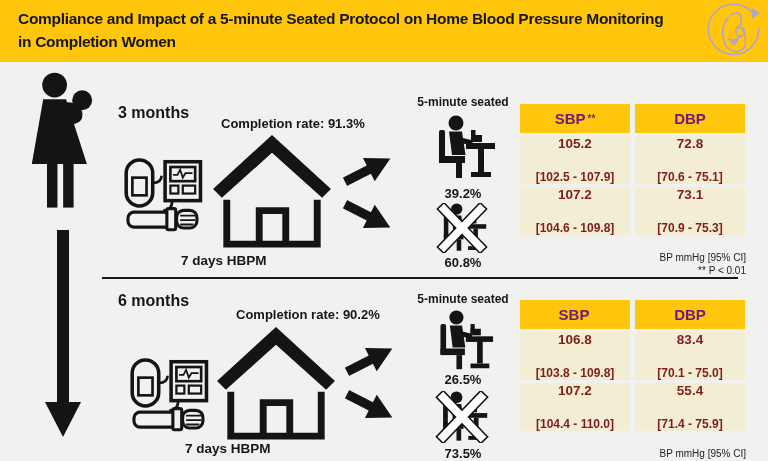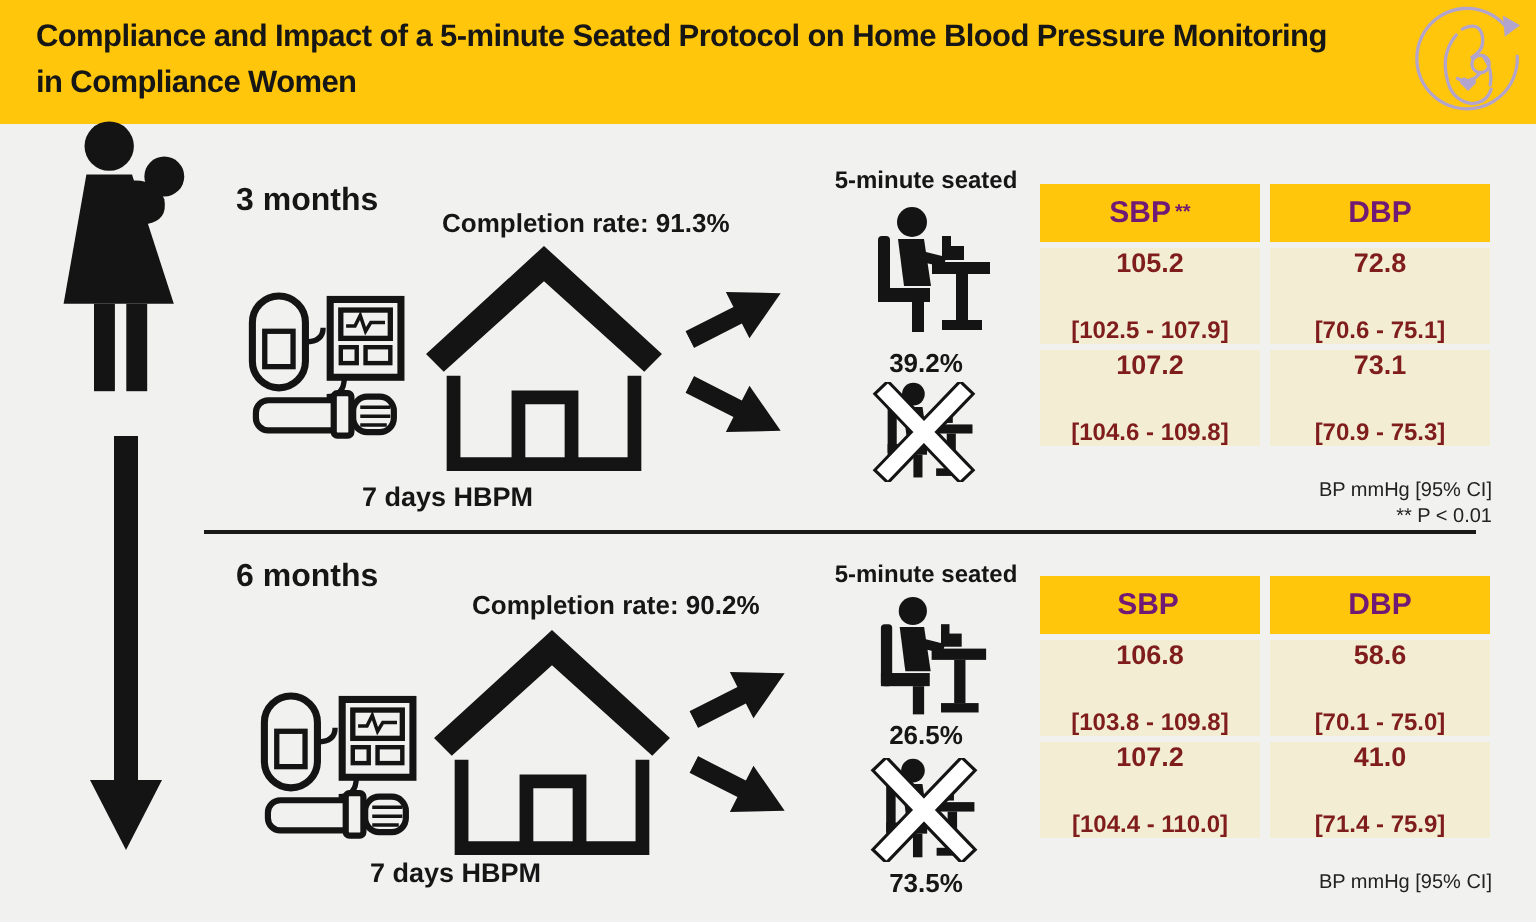--- a/index.html
+++ b/index.html
@@ -13,21 +13,21 @@
     position:absolute;left:0;top:0;width:768px;height:62px;
     background:var(--accent_yellow,#FFC60B);
   }
   .title{
     position:absolute;left:18px;top:7px;width:680px;
     font-size:15.5px;font-weight:700;letter-spacing:-0.3px;
     color:var(--ink,#161616);line-height:1.5;
   }
   .logo{position:absolute;right:5px;top:2px;width:58px;height:58px;}
   
-  .body{position:absolute;left:0;top:50px;width:768px;height:399px;}
+  .body{position:absolute;left:0;top:62px;width:768px;height:399px;}
   .abs{position:absolute;}
   .lbl{color:var(--ink,#161616);font-weight:700;white-space:nowrap;}
   .timepoint{font-size:16px;}
   .completion{font-size:13px;margin-left:14px;}
   .hbpm{font-size:13.5px;}
   .seated-title{font-size:12px;text-align:center;width:106px;}
   .pct{font-size:13px;text-align:center;width:106px;}
   .divider{background:#1a1a1a;height:2px;}
   
   .bp-table{
@@ -95,21 +95,21 @@
       <path d="M8 8 L56 58 M56 8 L8 58" stroke="#ffffff" stroke-width="10" stroke-linecap="square"></path>
     </g>
   </defs>
 </svg>
 
 <div class="canvas">
 
   <div class="header">
     <div class="title">
       <div>Compliance and Impact of a 5-minute Seated Protocol on Home Blood Pressure Monitoring</div>
-      <div>in Compliance Women</div>
+      <div>in Completion Women</div>
     </div>
     <svg class="logo" viewBox="0 0 60 60">
       <g fill="none" stroke="#B2A4CC" stroke-width="1.7" stroke-linecap="round">
         <path d="M49 11 A26 26 0 1 0 55.5 27"></path>
         <path d="M27 13 Q36 8.5 37.5 17 Q38.5 24 32 27.5"></path>
         <path d="M24 16 Q15.5 26 19.5 40 Q22 50 32 51.5 Q40 51 42 44"></path>
         <circle cx="36.5" cy="31" r="4.5"></circle>
         <path d="M36 36 Q31 42 24.5 38.5"></path>
         <path d="M38 27 Q43 34 41.5 42"></path>
       </g>
@@ -156,20 +156,21 @@
 
       <div class="abs lbl seated-title" style="left:410px;top:33px">5-minute seated</div>
       <svg class="abs" style="left:431px;top:52px" width="64" height="68" viewBox="0 0 64 66">
           <use href="#seated-figure"></use>
         </svg>
       <div class="abs lbl pct" style="left:410px;top:124px">39.2%</div>
       <svg class="abs" style="left:430px;top:141px" width="64" height="50" viewBox="0 0 64 66">
           <use href="#seated-figure"></use>
           <use href="#white-x"></use>
         </svg>
+      <div class="abs lbl pct" style="left:410px;top:193px">60.8%</div>
 
       <div class="abs bp-table" style="left:520px;top:42px">
         <div class="bp-th">
             <span>SBP</span>
             <sup>**</sup>
           </div>
         <div class="bp-th">
             <span>DBP</span>
           </div>
         <div class="bp-td">
@@ -231,29 +232,29 @@
             <sup></sup>
           </div>
         <div class="bp-th">
             <span>DBP</span>
           </div>
         <div class="bp-td">
             <span class="val">106.8</span>
             <span class="ci">[103.8 - 109.8]</span>
           </div>
         <div class="bp-td">
-            <span class="val">58.6</span>
+            <span class="val">83.4</span>
             <span class="ci">[70.1 - 75.0]</span>
           </div>
         <div class="bp-td">
             <span class="val">107.2</span>
             <span class="ci">[104.4 - 110.0]</span>
           </div>
         <div class="bp-td">
-            <span class="val">41.0</span>
+            <span class="val">55.4</span>
             <span class="ci">[71.4 - 75.9]</span>
           </div>
       </div>
       <div class="abs note" style="left:520px;top:168px">BP mmHg [95% CI]</div>
     </div>
 
   </div>
 </div>
 
 </body></html>

